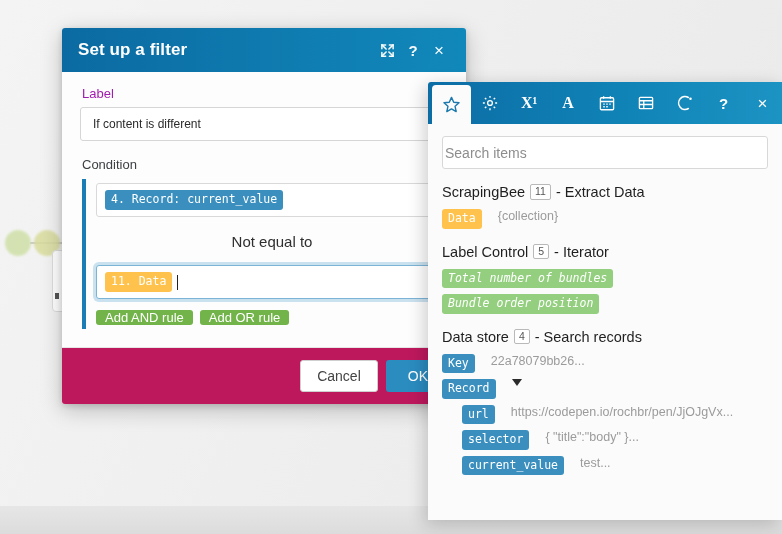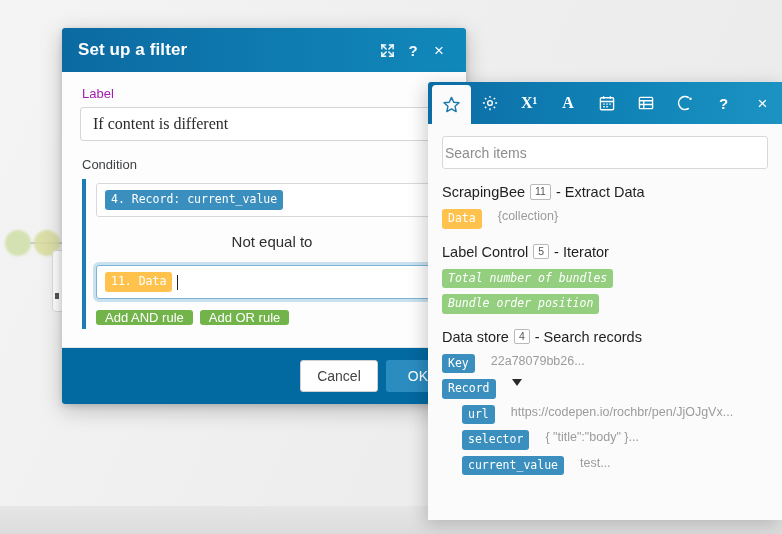--- a/index.html
+++ b/index.html
@@ -144,24 +144,24 @@
     color: #a21caf;
     margin: 0 0 6px 2px;
   }
   .text-input {
     width: 100%;
     box-sizing: border-box;
     height: 34px;
     border: 1px solid #d6d6d6;
     border-radius: 3px;
     background: #fff;
-    font-size: 16px;
+    font-size: 12px;
     color: #2b2b2b;
     padding: 0 12px;
-    font-family: Liberation Serif, serif;
+    font-family: Liberation Sans, sans-serif;
     outline: none;
   }
 
   .section-label {
     font-size: 13px;
     color: #3c4043;
     margin: 16px 0 7px 2px;
   }
 
   .condition-group {
@@ -241,21 +241,21 @@
     border-radius: 3px;
     font-size: 13px;
     padding: 0 9px;
     cursor: pointer;
     font-family: "Liberation Sans", sans-serif;
   }
 
   .dialog-footer {
     margin-top: 14px;
     border-top: 1px solid #e6e6e6;
-    background: #0369a1;
+    background: #be185d;
     padding: 12px 16px;
     display: flex;
     justify-content: flex-end;
     gap: 8px;
   }
   .btn-cancel {
     background: #fff;
     border: 1px solid #cfcfcf;
     border-radius: 3px;
     color: #444;

